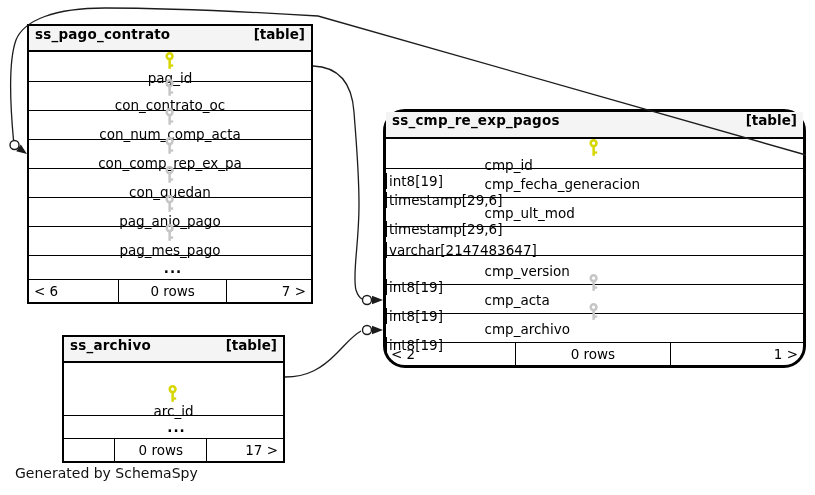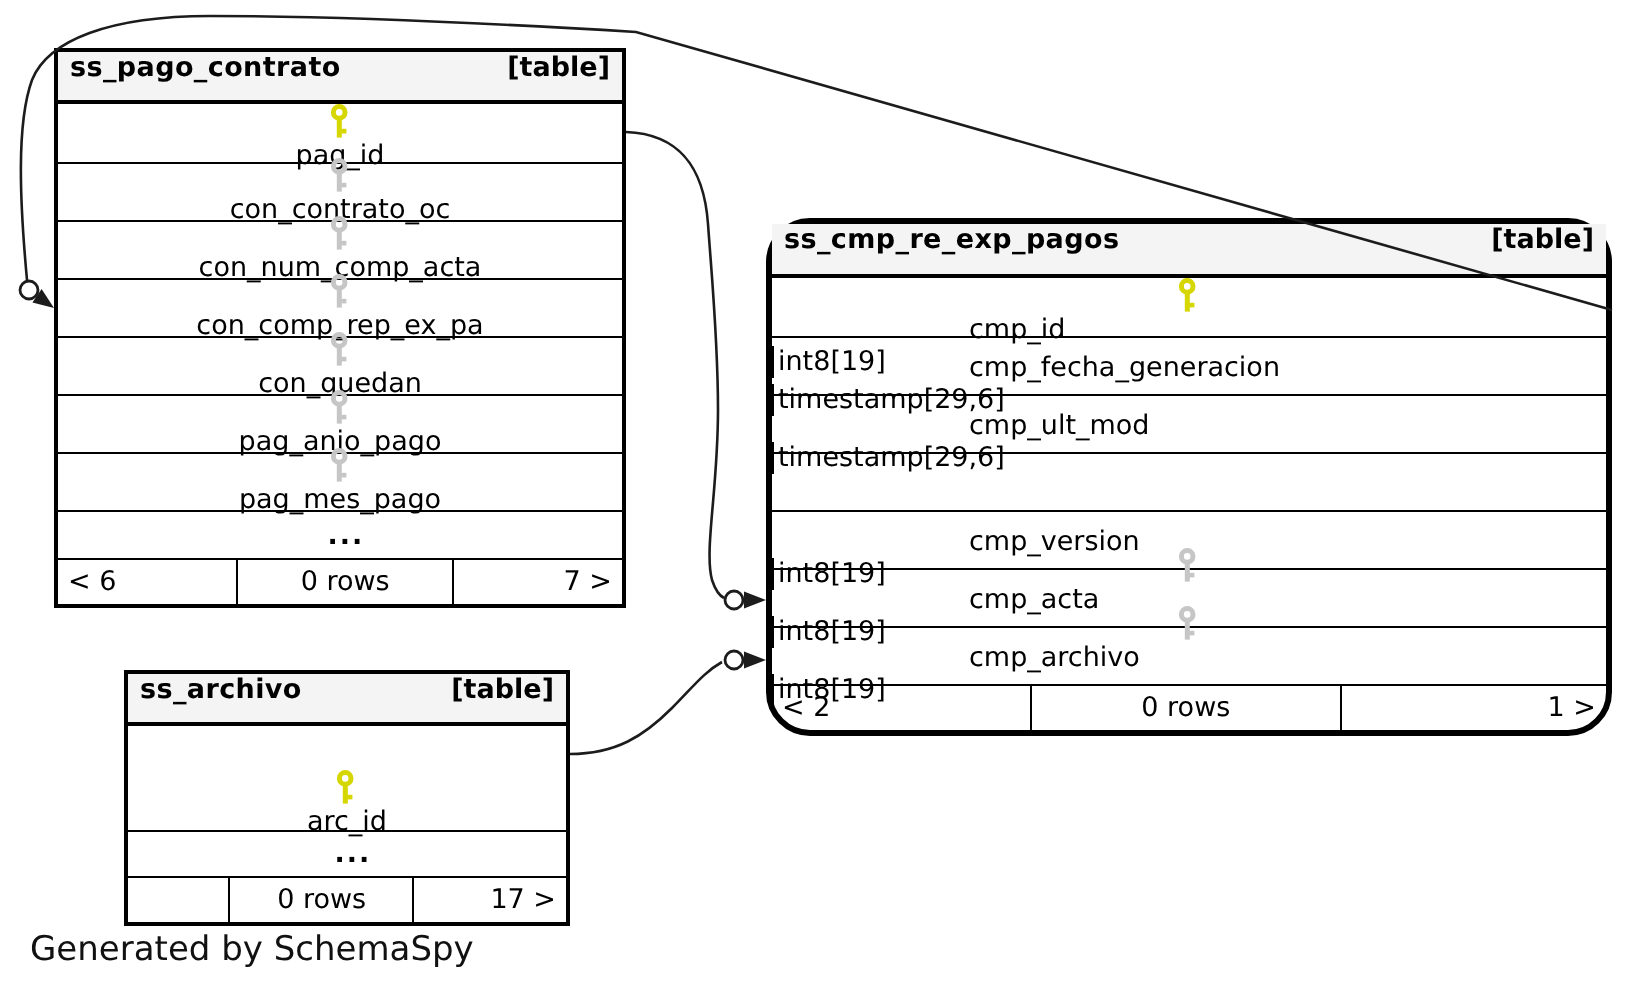--- a/index.html
+++ b/index.html
@@ -105,21 +105,21 @@
     fill: #fff;
     stroke: var(--edge, #1c1c1c);
     stroke-width: 1.4;
   }
   #edges polygon.arrow { fill: var(--edge, #1c1c1c); }
 
   .caption {
     position: absolute;
     left: 15px;
     top: 465px;
-    font-size: 17px;
+    font-size: 14px;
     color: #111;
   }
 </style>
 </head>
 <body>
 
 <div class="canvas">
 
   <div class="stable" id="table1">
     <div class="thead">
@@ -230,20 +230,21 @@
           <span class="cname">cmp_fecha_generacion</span>
           <span class="ctype">timestamp[29,6]</span>
         </div>
         <div class="trow">
           <span class="keyicon"></span>
           <span class="cname">cmp_ult_mod</span>
           <span class="ctype">timestamp[29,6]</span>
         </div>
         <div class="trow">
           <span class="keyicon"></span>
+          <span class="ctype">varchar[2147483647]</span>
         </div>
         <div class="trow">
           <span class="keyicon"></span>
           <span class="cname">cmp_version</span>
           <span class="ctype">int8[19]</span>
         </div>
         <div class="trow">
           <span class="keyicon">
             <svg width="12" height="18" viewBox="0 0 12 18">
               <circle cx="5.6" cy="4.2" r="2.9" fill="none" stroke="#c6c6c6" stroke-width="2.5"></circle>

